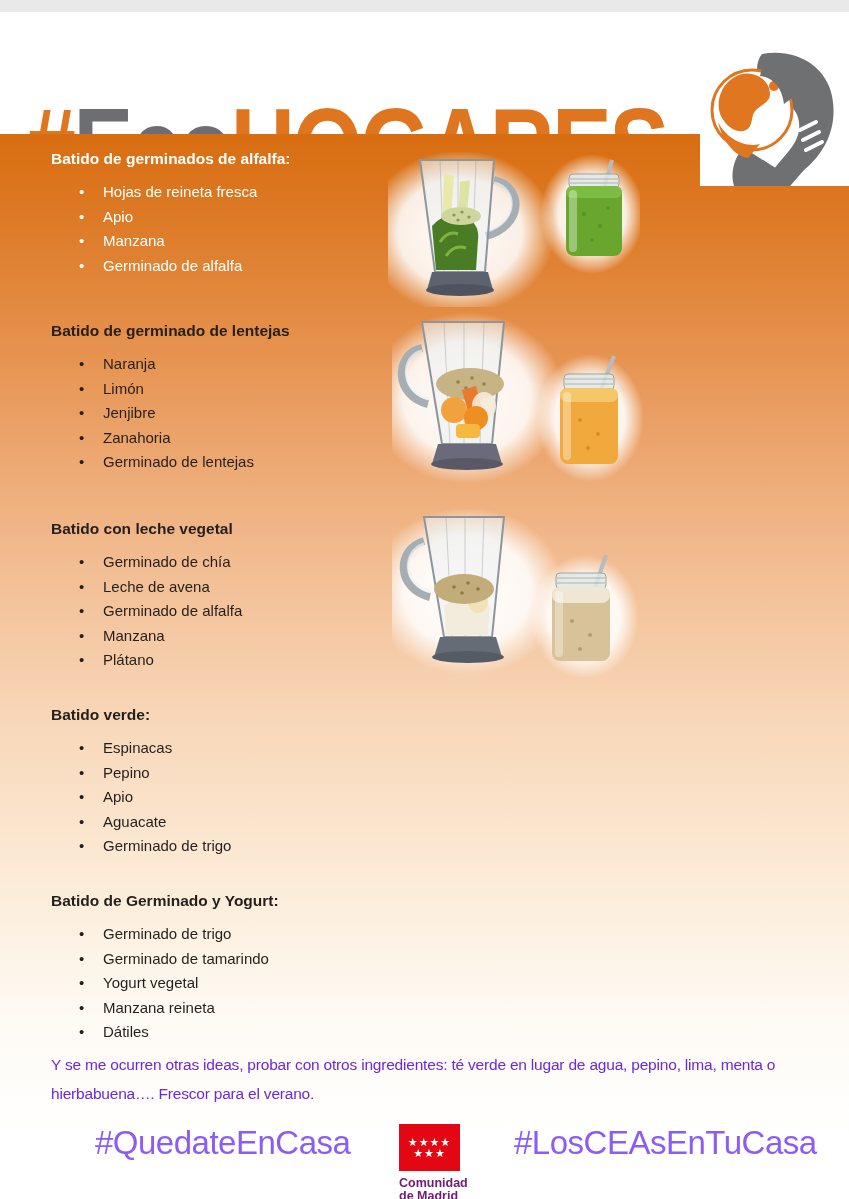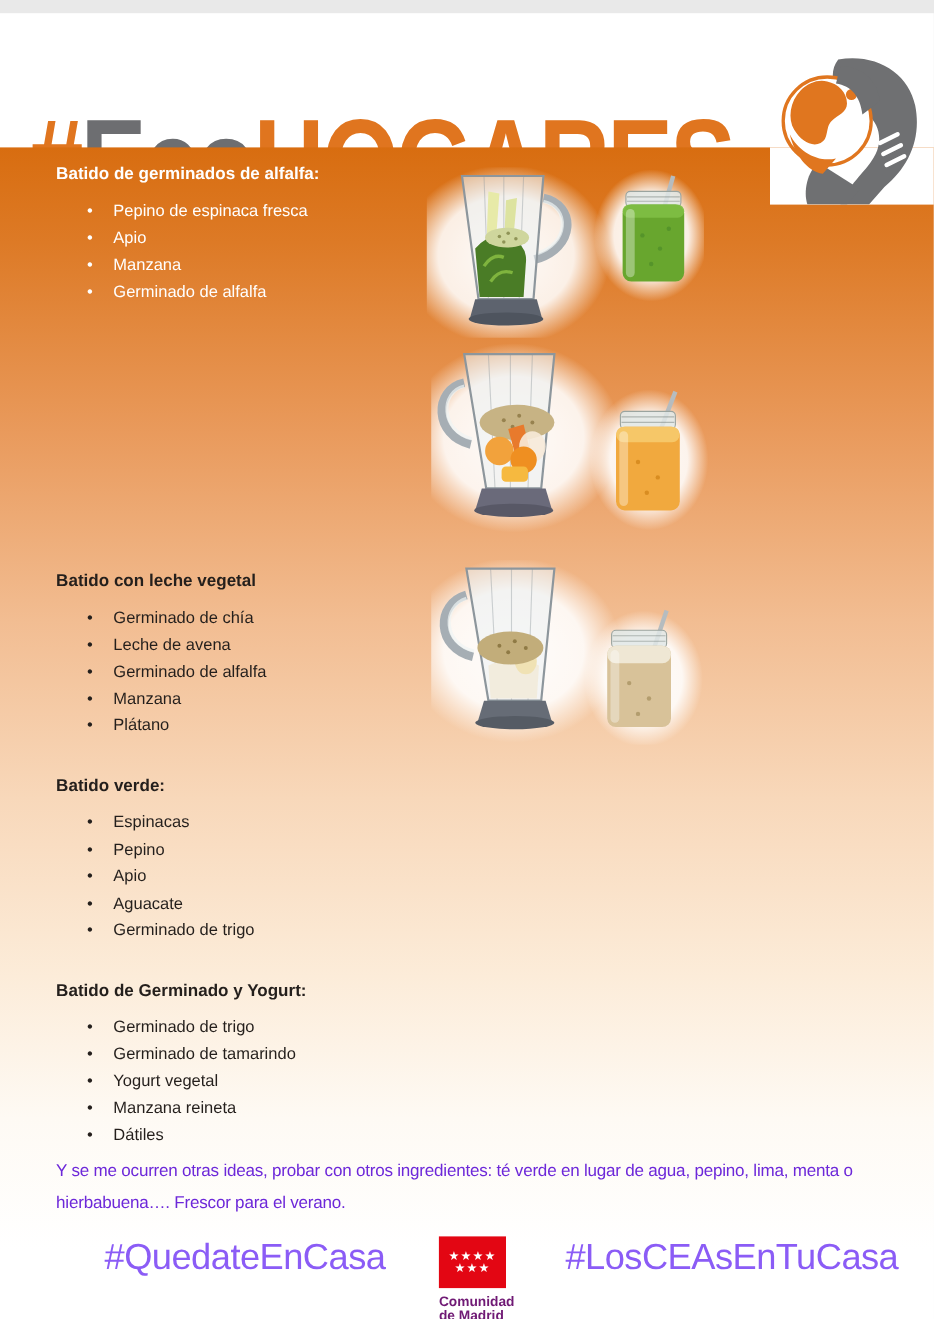--- a/index.html
+++ b/index.html
@@ -81,27 +81,37 @@
     <g stroke="#ffffff" stroke-width="4" stroke-linecap="round">
       <line x1="96" y1="78" x2="112" y2="70"></line>
       <line x1="99" y1="88" x2="115" y2="80"></line>
       <line x1="102" y1="98" x2="118" y2="90"></line>
     </g>
   </svg>
 
   <section class="section s1">
     <h3>Batido de germinados de alfalfa:</h3>
     <ul>
-      <li><span>Pepino de espinaca fresca</span></li>
+      <li><span>Hojas de reineta fresca</span></li>
       <li><span>Apio</span></li>
       <li><span>Manzana</span></li>
       <li><span>Germinado de alfalfa</span></li>
     </ul>
   </section>
 
+  <section class="section s2">
+    <h3>Batido de germinado de lentejas</h3>
+    <ul>
+      <li><span>Naranja</span></li>
+      <li><span>Limón</span></li>
+      <li><span>Jenjibre</span></li>
+      <li><span>Zanahoria</span></li>
+      <li><span>Germinado de lentejas</span></li>
+    </ul>
+  </section>
 
   <section class="section s3">
     <h3>Batido con leche vegetal</h3>
     <ul>
       <li><span>Germinado de chía</span></li>
       <li><span>Leche de avena</span></li>
       <li><span>Germinado de alfalfa</span></li>
       <li><span>Manzana</span></li>
       <li><span>Plátano</span></li>
     </ul>

